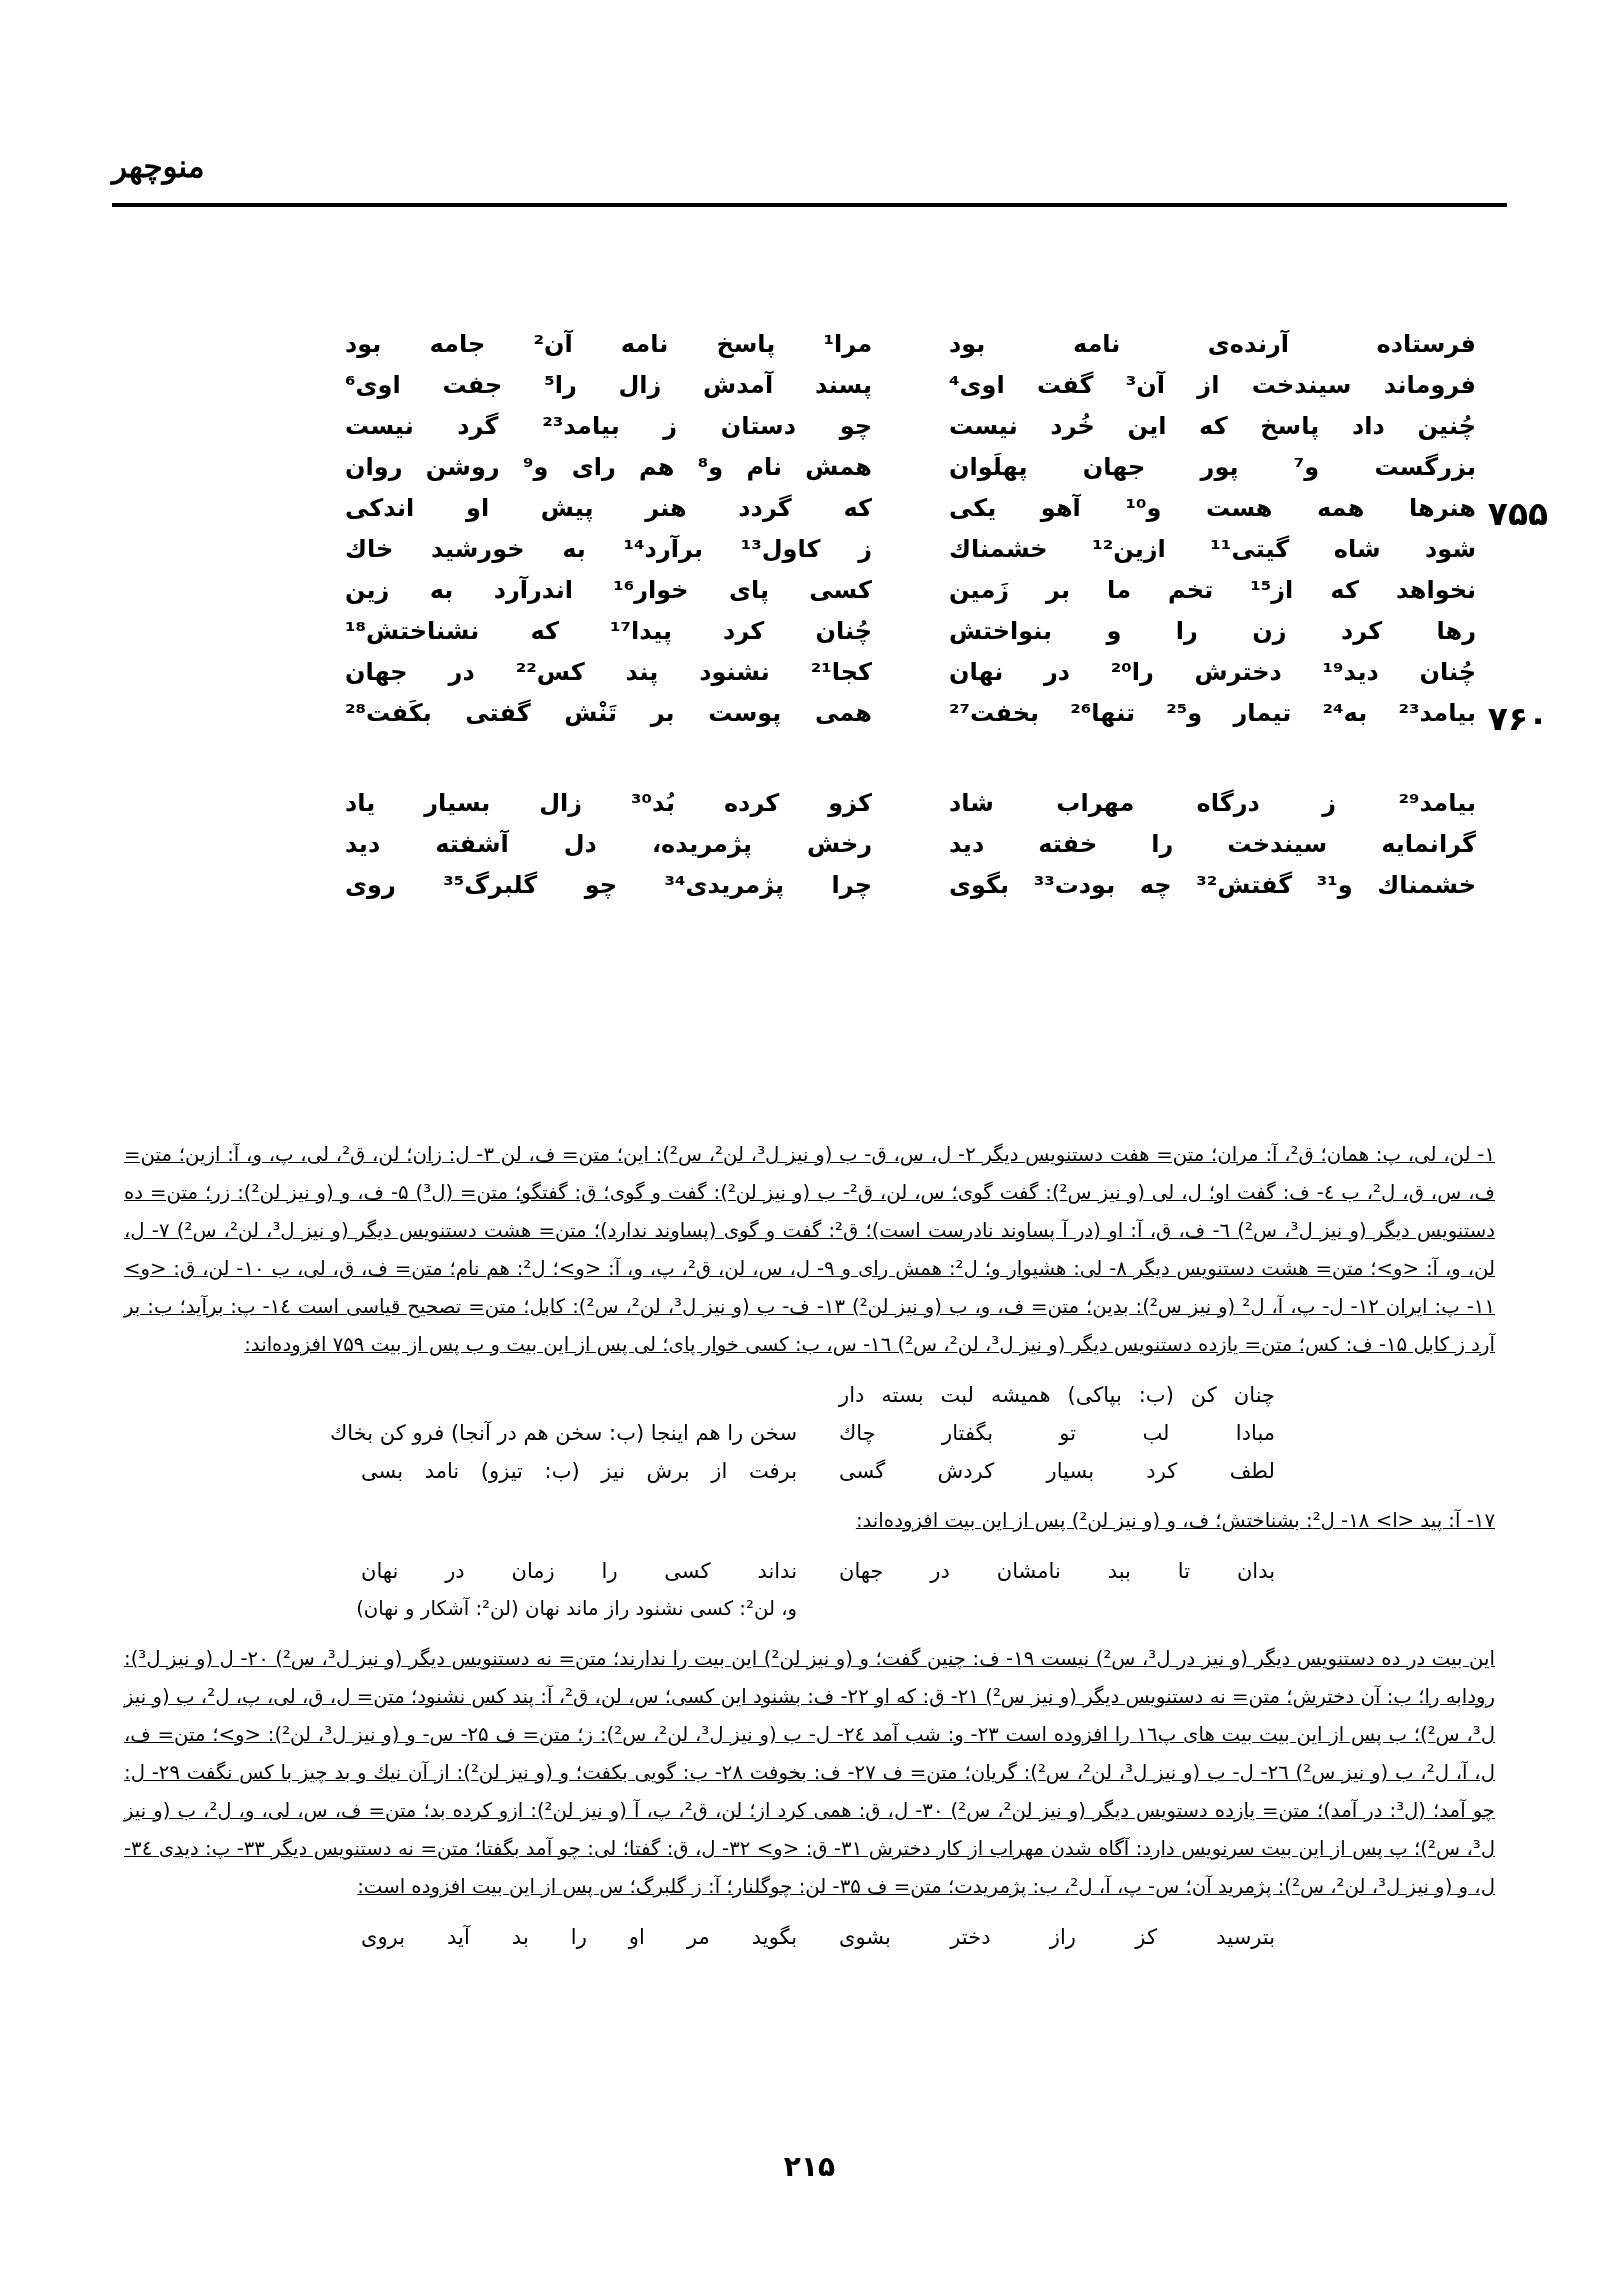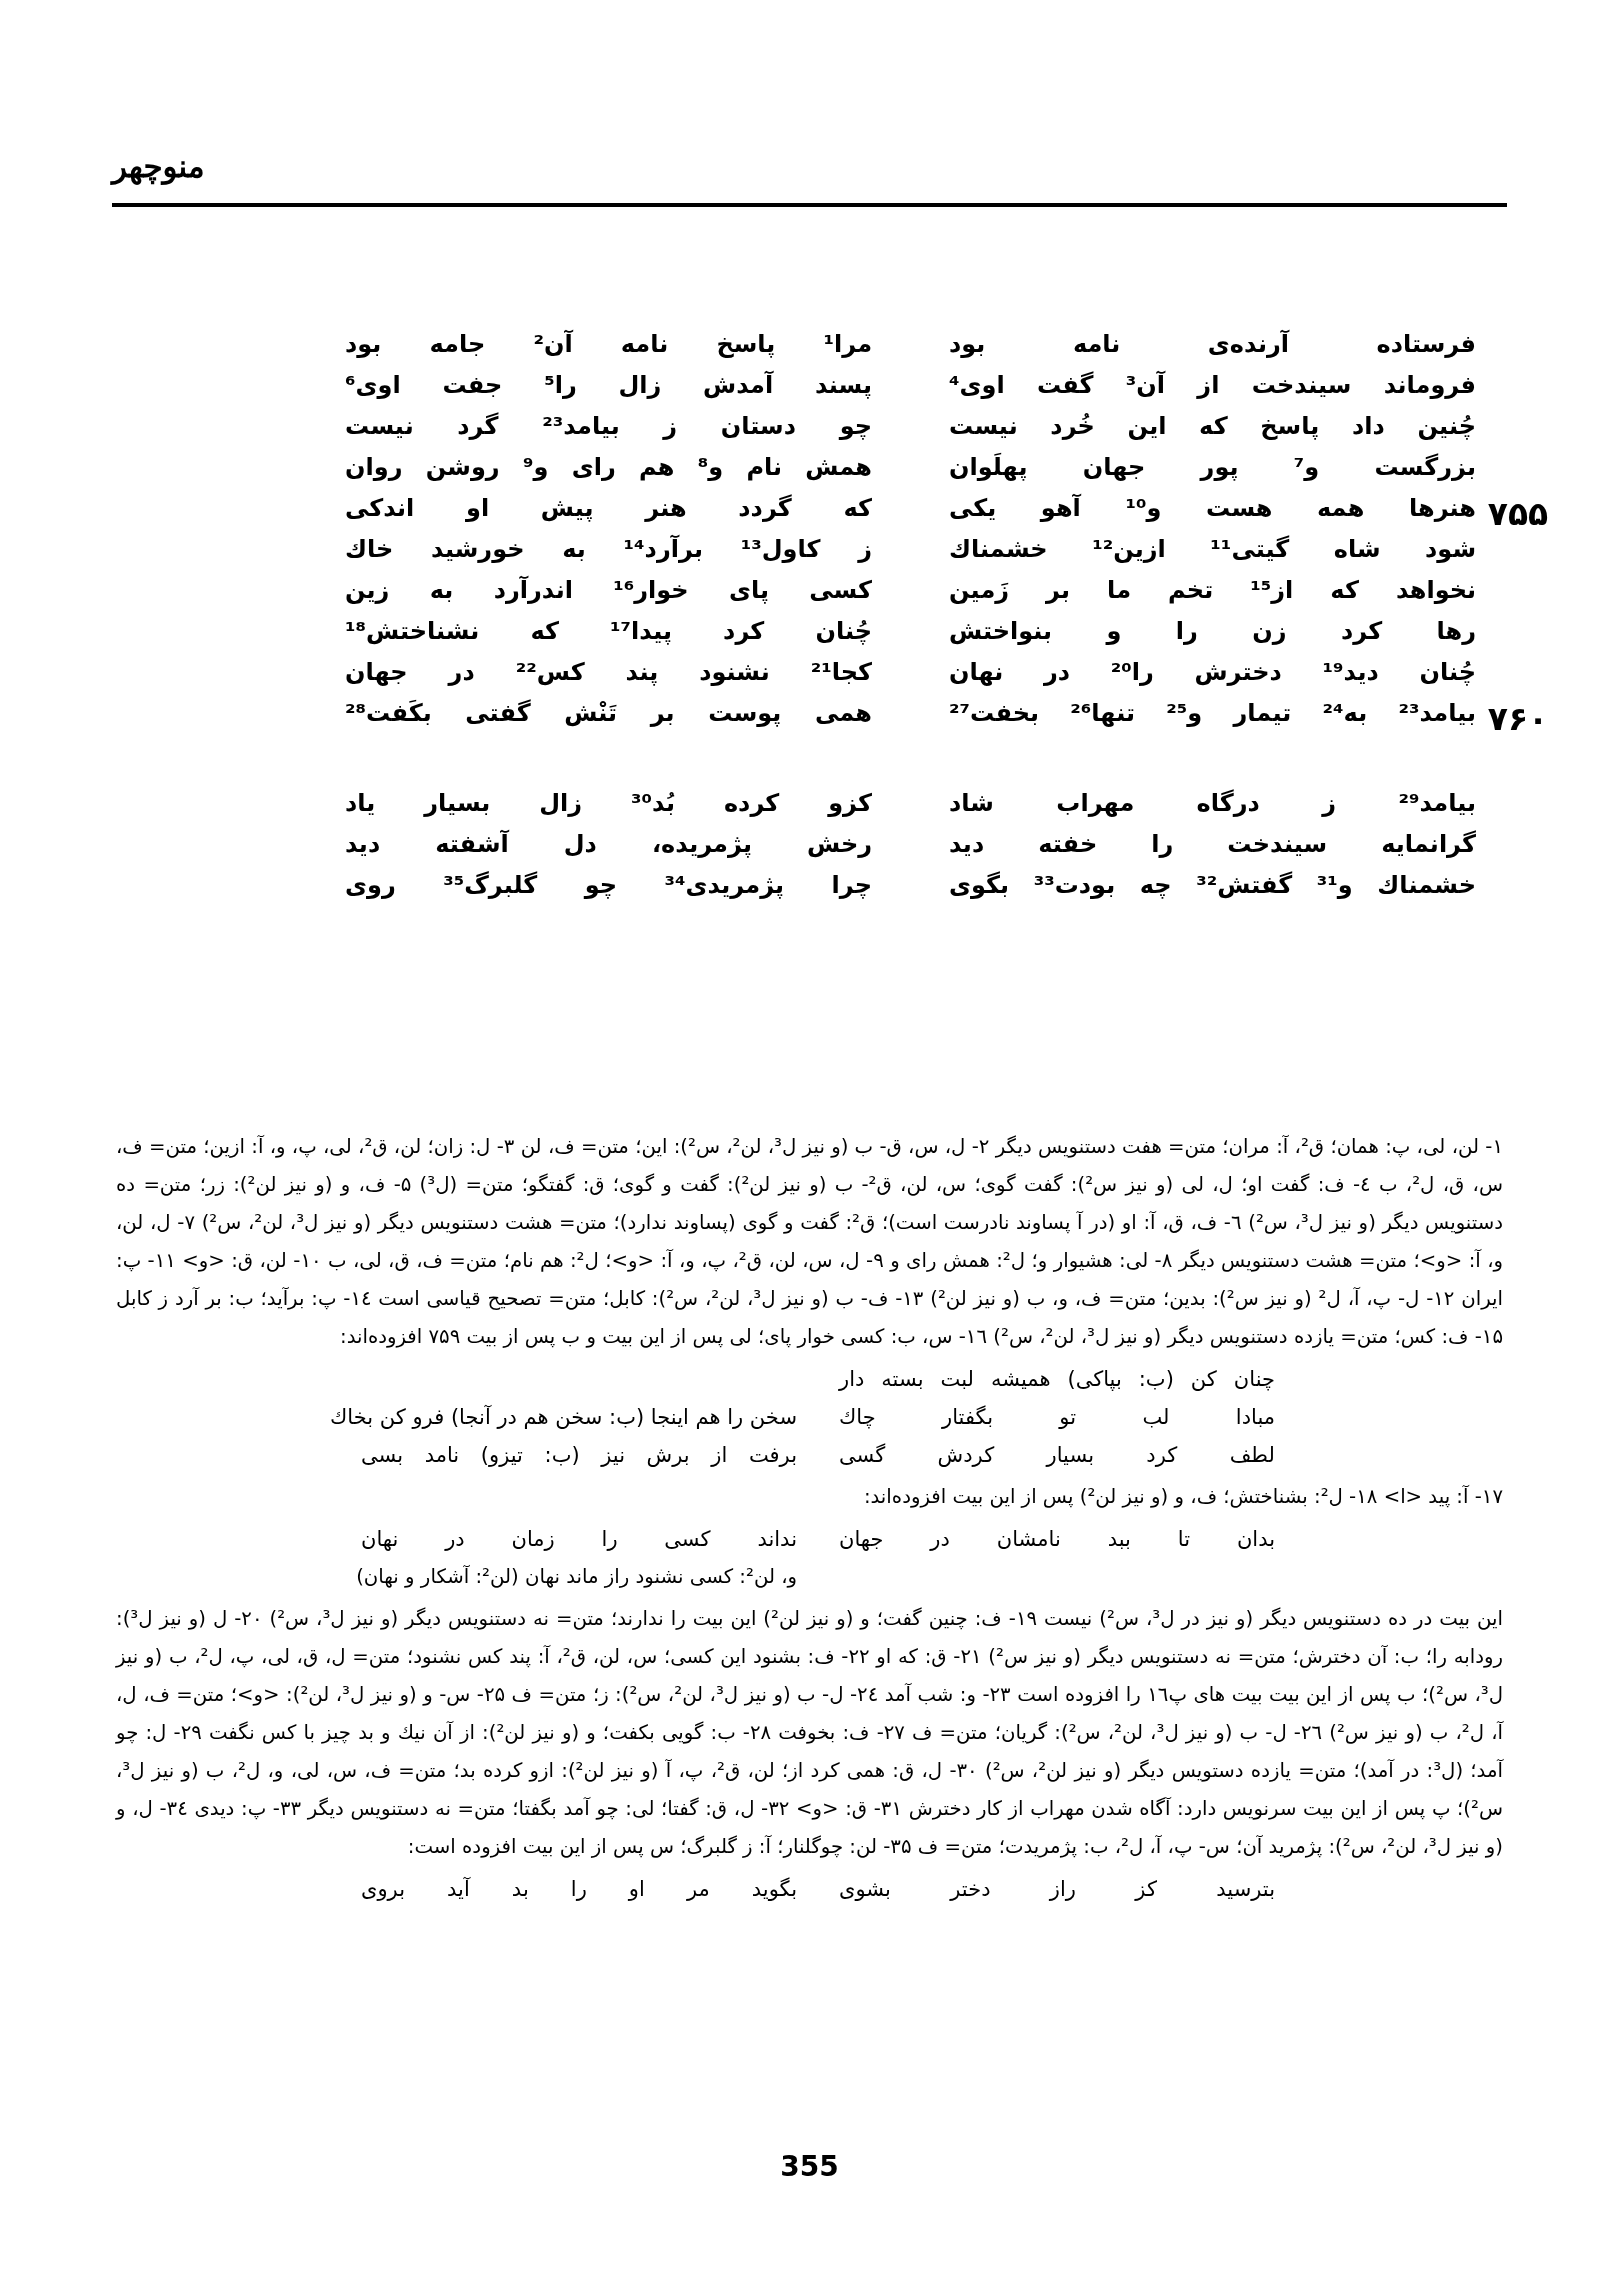--- a/index.html
+++ b/index.html
@@ -35,21 +35,21 @@
       font-family: "DejaVu Sans", sans-serif; white-space: nowrap;
     }
     .hemistich.first { margin-left: 77px; }
     .stanza-gap { height: 49px; }
 
     .notes {
       position: absolute; top: 1124px; left: 112px; right: 112px;
       direction: rtl; font-size: 19.7px; line-height: 38px; font-weight: normal;
       font-family: "DejaVu Sans", sans-serif; text-align: justify;
     }
-    .notes .note-para { margin: 4px; }
+    .notes .note-para { margin: 12px; text-decoration: underline; }
     .added-verse {
       display: flex; direction: rtl; font-size: 21px; line-height: 38px;
       padding-right: 232px; gap: 42px;
     }
     .added-verse span { width: 436px; text-align: justify; text-align-last: justify; white-space: nowrap; }
     .page-number {
       position: absolute; top: 2150px; left: 0; right: 0; text-align: center;
       font-size: 28px; font-weight: bold;
     }
   </style>
@@ -157,14 +157,14 @@
   <div class="added-verse" style="padding-right:710px;">
     <span style="width:auto;text-align-last:right;font-size:19.7px;">و، لن²: کسی نشنود راز ماند نهان (لن²: آشکار و نهان)</span>
   </div>
   <p class="note-para">این بیت در ده دستنویس دیگر (و نیز در ل³، س²) نیست ۱۹- ف: چنین گفت؛ و (و نیز لن²) این بیت را ندارند؛ متن= نه دستنویس دیگر (و نیز ل³، س²) ۲۰- ل (و نیز ل³): رودابه را؛ ب: آن دخترش؛ متن= نه دستنویس دیگر (و نیز س²) ۲۱- ق: که او ۲۲- ف: بشنود این کسی؛ س، لن، ق²، آ: پند کس نشنود؛ متن= ل، ق، لی، پ، ل²، ب (و نیز ل³، س²)؛ ب پس از این بیت بیت های پ۱٦ را افزوده است ۲۳- و: شب آمد ۲٤- ل- ب (و نیز ل³، لن²، س²): ز؛ متن= ف ۲۵- س- و (و نیز ل³، لن²): &lt;و&gt;؛ متن= ف، ل، آ، ل²، ب (و نیز س²) ۲٦- ل- ب (و نیز ل³، لن²، س²): گریان؛ متن= ف ۲۷- ف: بخوفت ۲۸- ب: گویی بکفت؛ و (و نیز لن²): از آن نیك و بد چیز با کس نگفت ۲۹- ل: چو آمد؛ (ل³: در آمد)؛ متن= یازده دستویس دیگر (و نیز لن²، س²) ۳۰- ل، ق: همی کرد از؛ لن، ق²، پ، آ (و نیز لن²): ازو کرده بد؛ متن= ف، س، لی، و، ل²، ب (و نیز ل³، س²)؛ پ پس از این بیت سرنویس دارد: آگاه شدن مهراب از کار دخترش ۳۱- ق: &lt;و&gt; ۳۲- ل، ق: گفتا؛ لی: چو آمد بگفتا؛ متن= نه دستنویس دیگر ۳۳- پ: دیدی ۳٤- ل، و (و نیز ل³، لن²، س²): پژمرید آن؛ س- پ، آ، ل²، ب: پژمریدت؛ متن= ف ۳۵- لن: چوگلنار؛ آ: ز گلبرگ؛ س پس از این بیت افزوده است:</p>
   <div class="added-verse">
     <span>بترسید کز راز دختر بشوی</span>
     <span>بگوید مر او را بد آید بروی</span>
   </div>
 </div>
 
-<div class="page-number">355</div>
+<div class="page-number">۲۱۵</div>
 
 
 </body></html>

